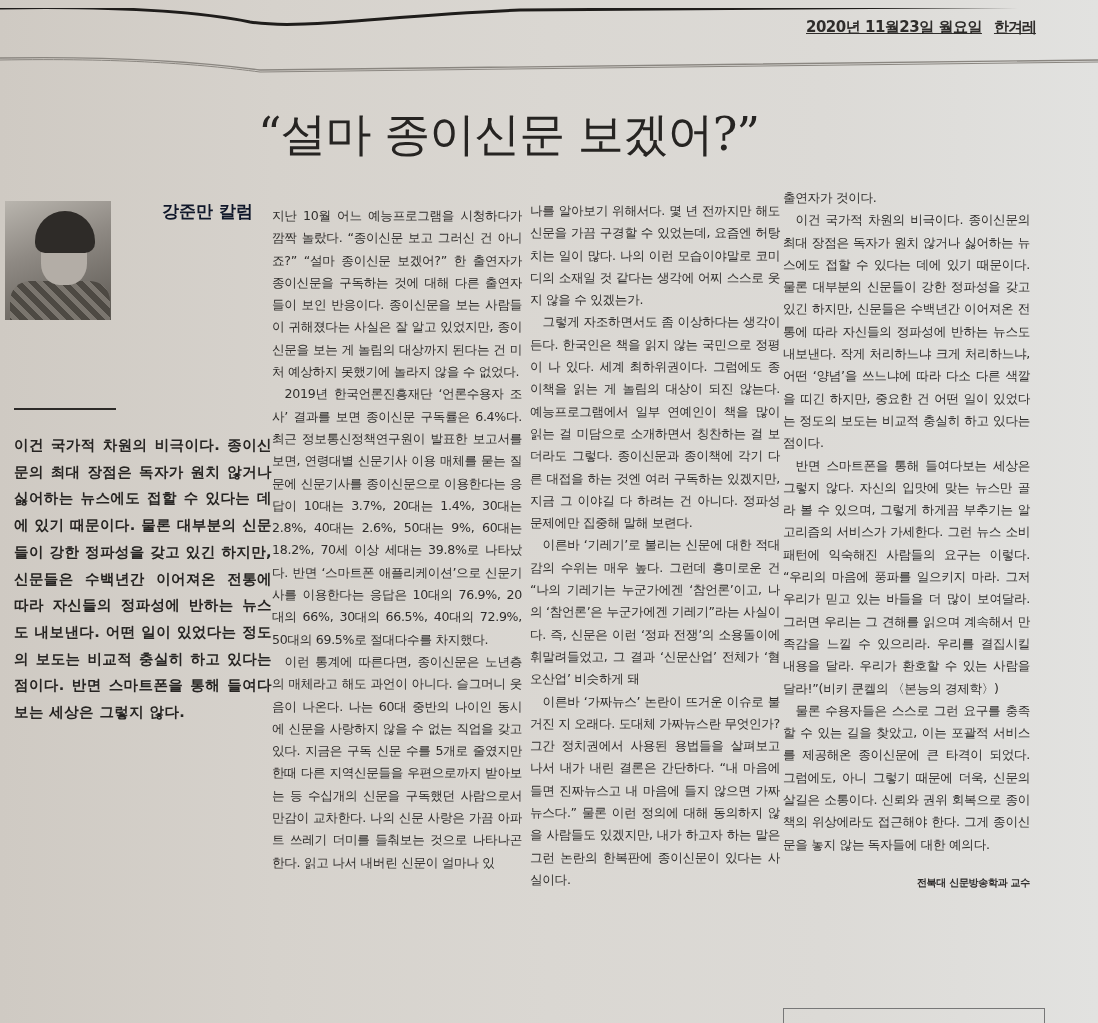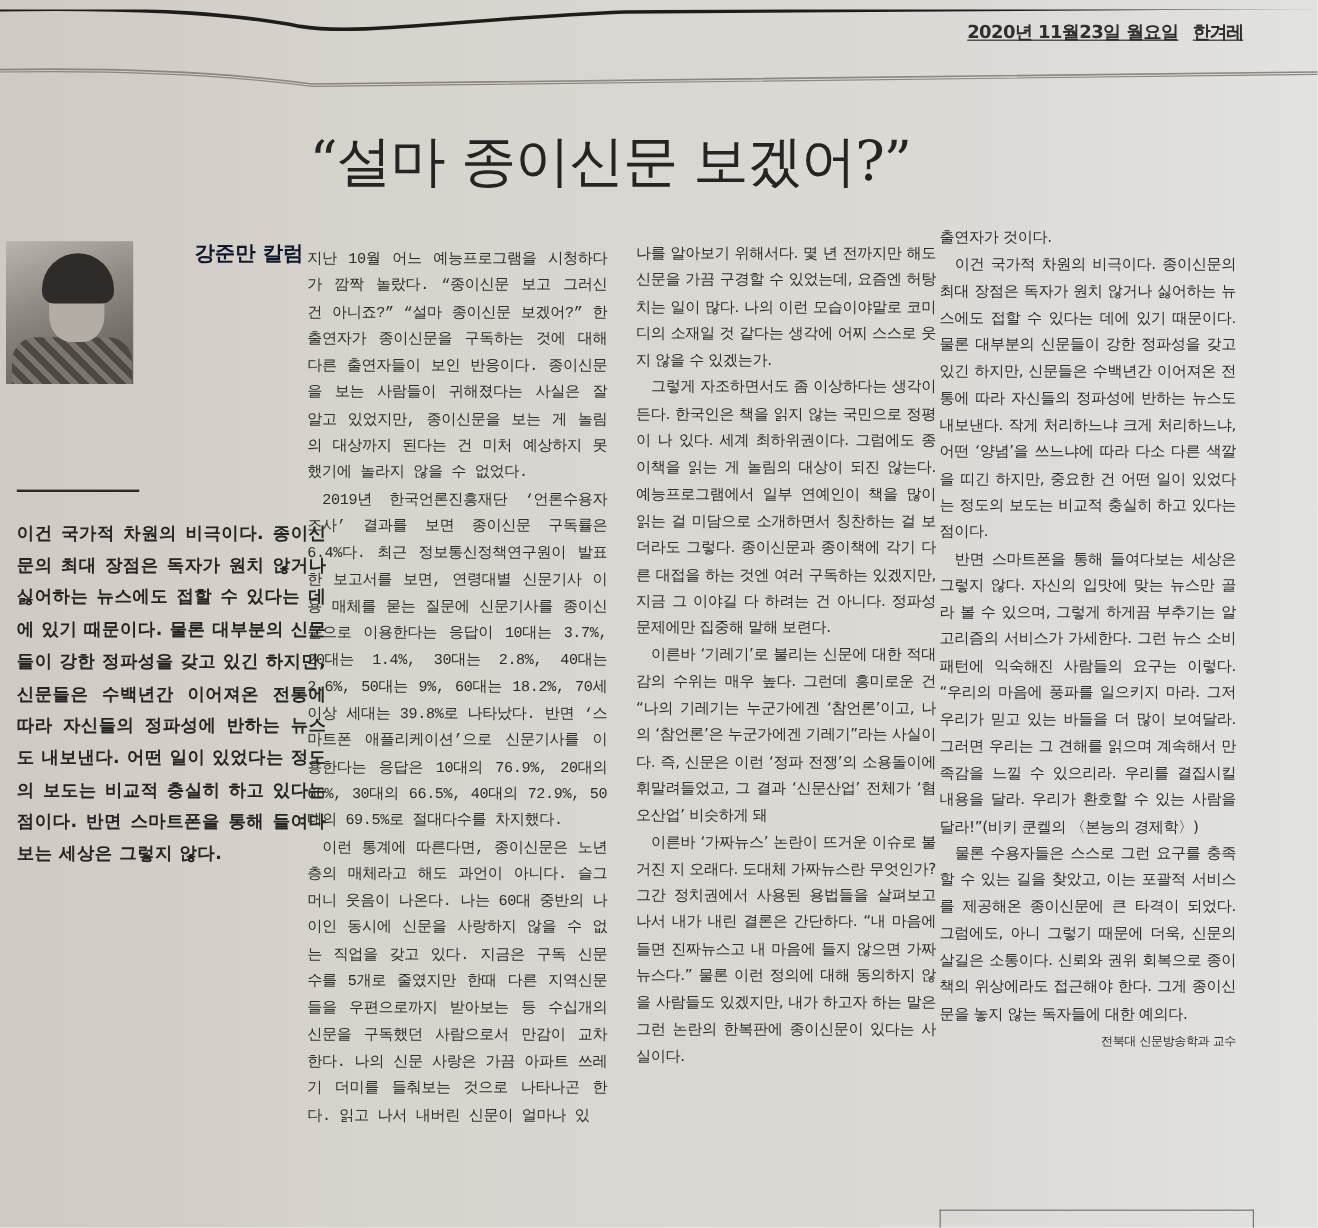--- a/index.html
+++ b/index.html
@@ -37,24 +37,24 @@
     position:absolute; left:14px; top:432px; width:258px;
     font-size:14.5px; font-weight:bold; line-height:26.7px; color:#262422;
     text-align:justify; letter-spacing:0.4px;
   }
   .col {
     position:absolute; top:205px; width:250px;
     font-size:12.6px; line-height:22.3px; color:#2f2d2b; text-align:justify; letter-spacing:-0.3px;
   }
   .col p { margin:0; }
   .col p.indent { text-indent:1em; }
-  .col1 { left:256px;font-family:Liberation Mono, monospace; }
+  .col1 { left:272px; }
   .col2 { left:530px; top:200px; }
   .col3 { left:783px; top:187px; width:247px; }
-  .affil { float:right; font-size:10px; font-weight:normal; color:#2f2d2b; margin-top:2px; }
+  .affil { float:right; font-size:10px; font-weight:bold; color:#2f2d2b; margin-top:16px; }
   .bottom-box { position:absolute; left:783px; top:1008px; width:260px; height:20px; border:1px solid #777; border-bottom:none; }
 </style>
 </head>
 <body>
 
 <svg class="rule-top" viewBox="0 0 1098 20" preserveAspectRatio="none">
   <path d="M0 6 C 120 4, 200 10, 250 20 C 300 28, 380 14, 520 8 L1098 4" stroke="#1f1d1b" stroke-width="3" fill="none" transform="translate(0,-6)"></path>
 </svg>
 <svg style="position:absolute;left:0;top:50px;width:1098px;height:25px" viewBox="0 0 1098 25" preserveAspectRatio="none">
   <path d="M0 8 C 120 6, 200 12, 260 20 L 1098 10" stroke="#8a8680" stroke-width="1.3" fill="none"></path>

